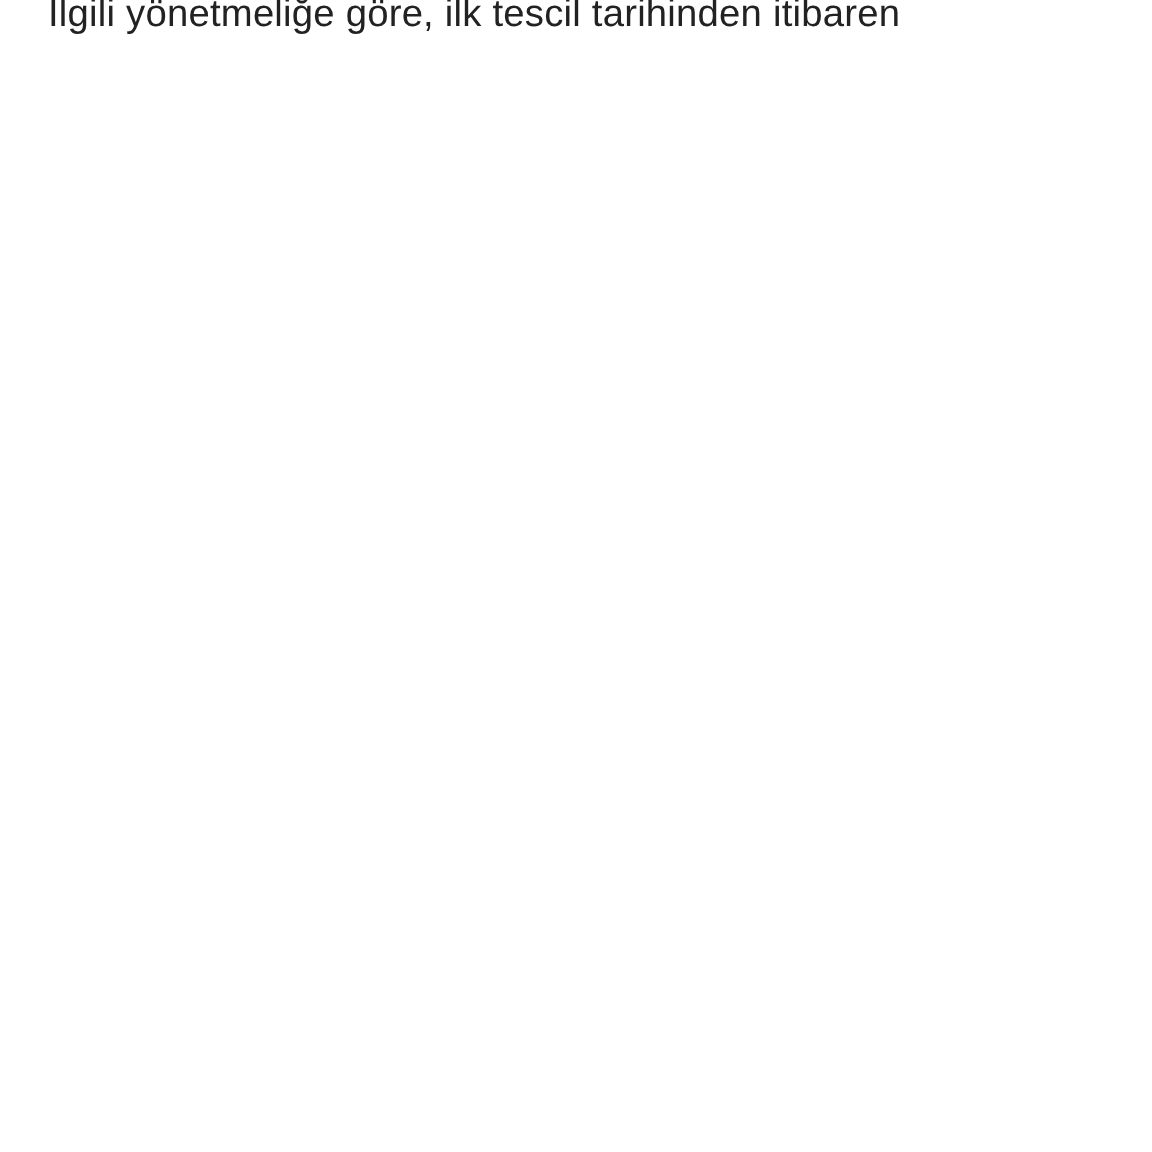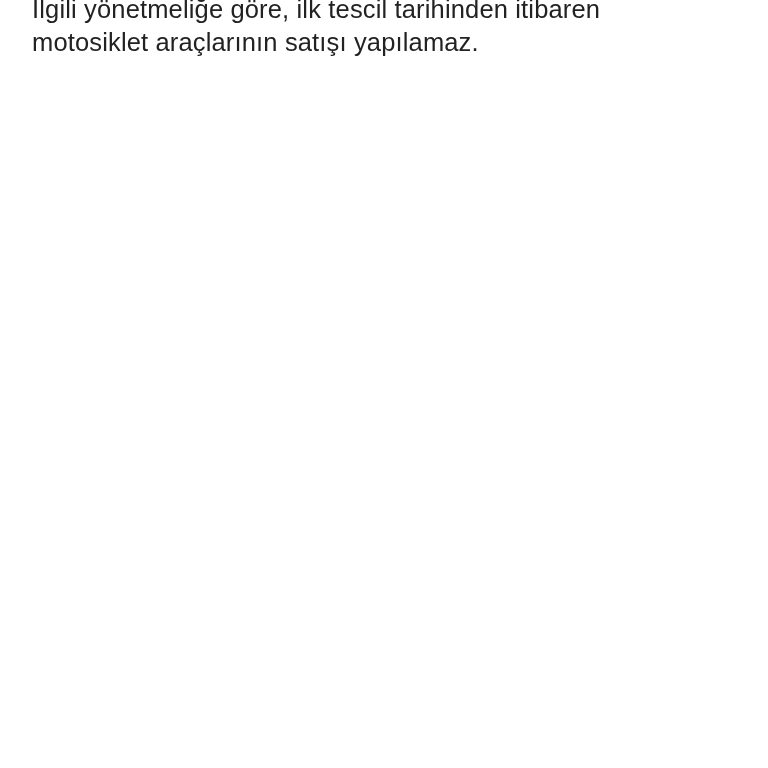--- a/index.html
+++ b/index.html
@@ -28,15 +28,14 @@
       display: block;
       white-space: nowrap;
     }
   </style>
 </head>
 <body>
 
 <div class="content">
   <p style="margin:0">
     <span class="line">İlgili yönetmeliğe göre, ilk tescil tarihinden itibaren</span>
-    <span class="line">motosiklet araçlarının satışı yapılamaz.</span>
   </p>
 </div>
 
 </body></html>

